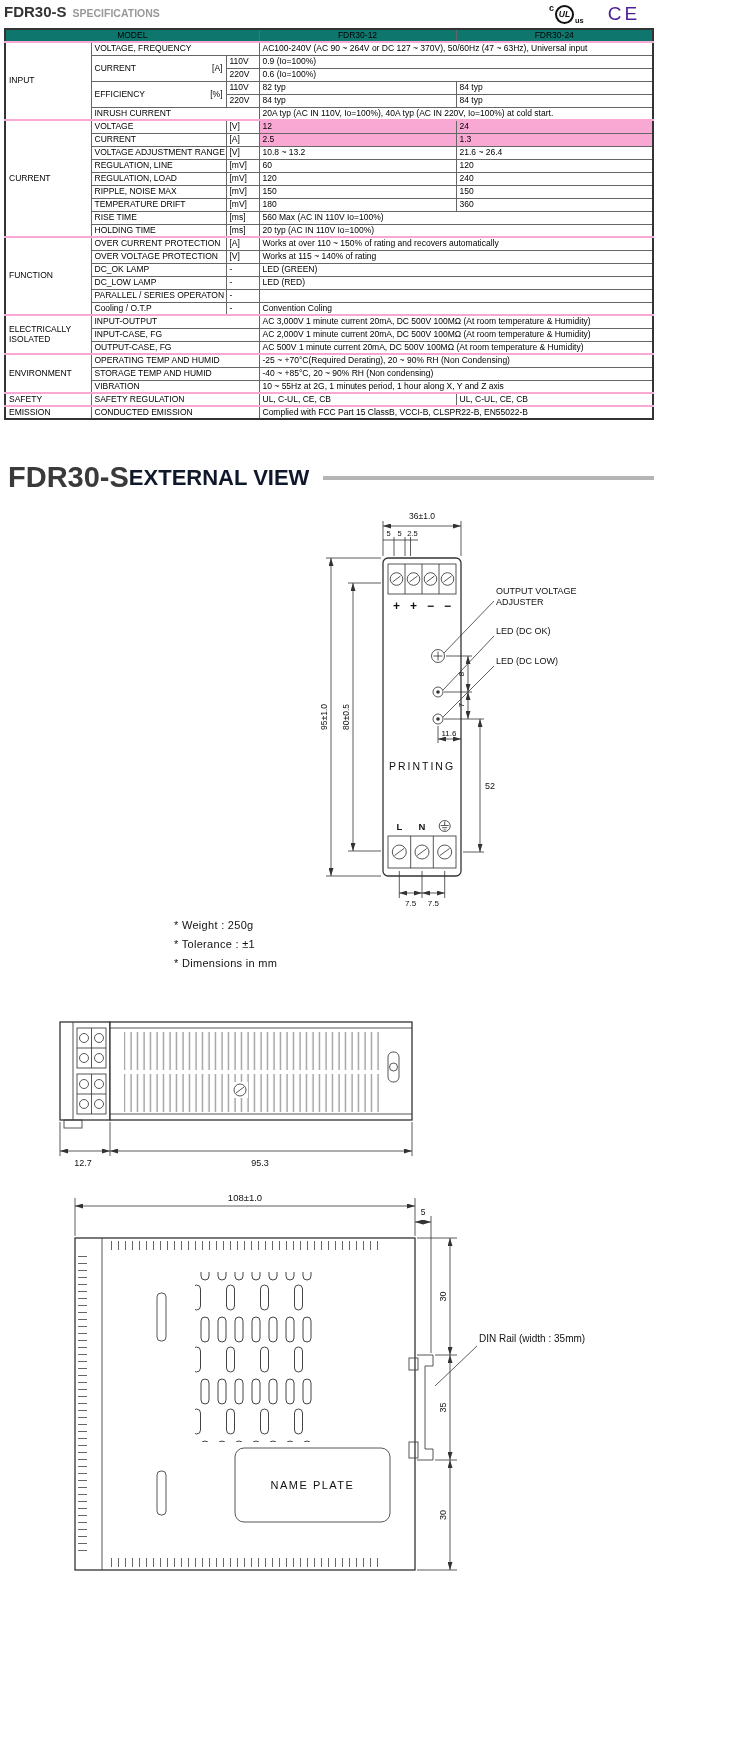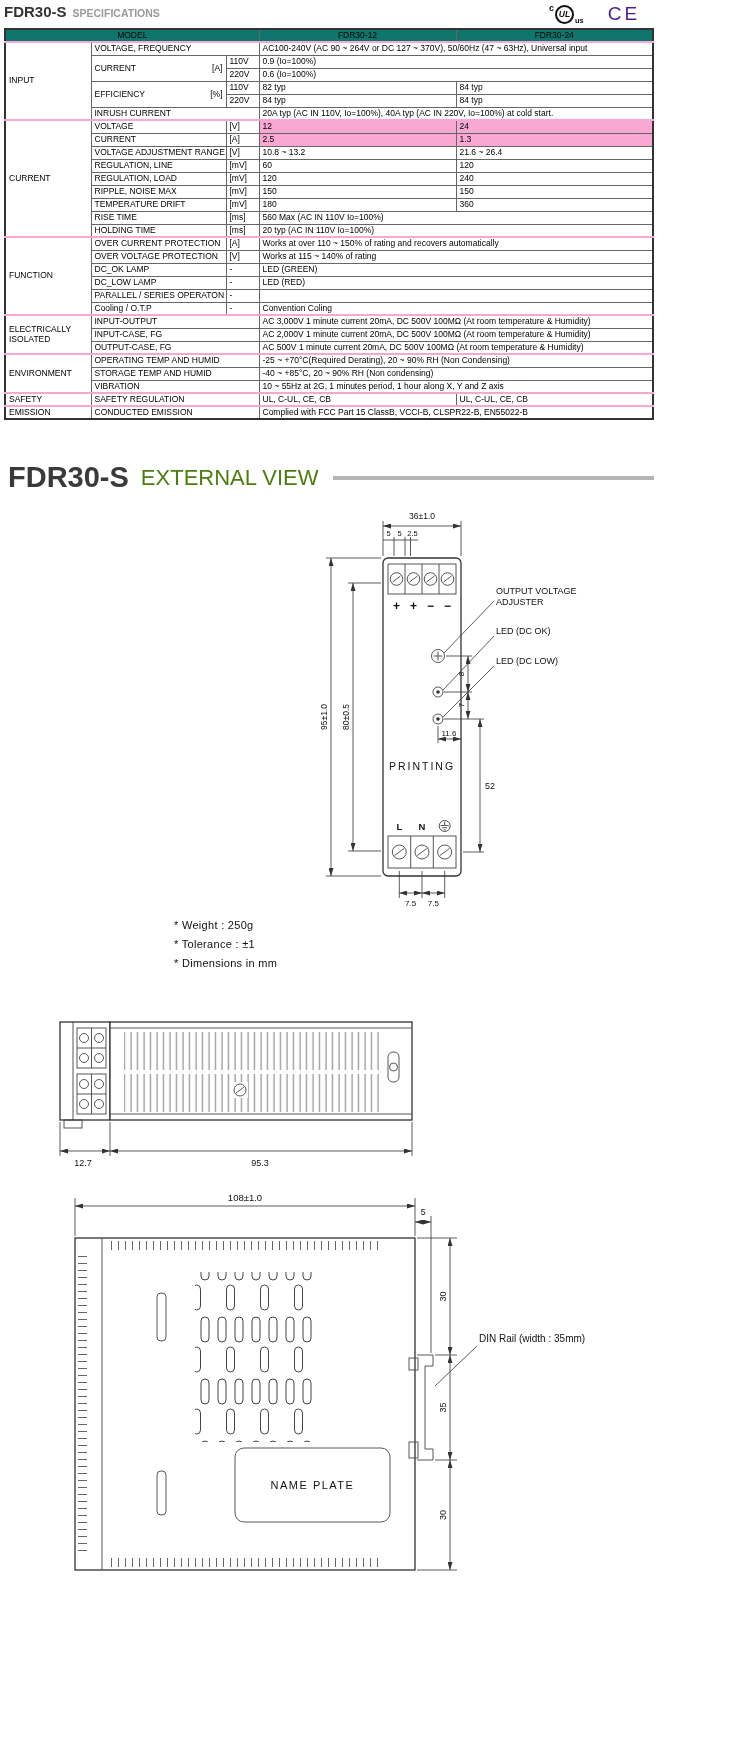--- a/index.html
+++ b/index.html
@@ -25,21 +25,21 @@
   .spec-table td.cat { white-space:normal; line-height:9.5px; }
   .spec-table td.c { text-align:left; }
   .spec-table td.g { background:#f9a8d4; }
   .spec-table tr.hdr td { background:#0f766e; text-align:center; }
   .pu .unit-r { float:right; }
   .col-cat { width:86px; } .col-param { width:135px; } .col-unit { width:33px; } .col-v1 { width:197px; } .col-v2 { width:197px; }
 
   
   .ext-header { position:absolute; top:461px; left:8px; width:646px; display:flex; align-items:center; }
   .ext-title { font-size:29px; font-weight:bold; color:#3a3a3a; }
-  .ext-subtitle { font-size:22px; font-weight:normal; color:#4d7c0f; margin-left:12px; white-space:nowrap; }
+  .ext-subtitle { font-size:22px; font-weight:bold; color:#0f172a; white-space:nowrap; }
   .ext-rule { flex:1; height:4px; background:#b5b5b5; margin-left:14px; }
 
   
   .notes { position:absolute; top:919px; left:174px; font-size:11px; color:#111; }
   .notes div { margin-bottom:7px; letter-spacing:0.3px; }
 
   
   .fv { position:absolute; left:298px; top:506px; }
   .sv { position:absolute; left:50px; top:1008px; }
   .bv { position:absolute; left:45px; top:1190px; }

